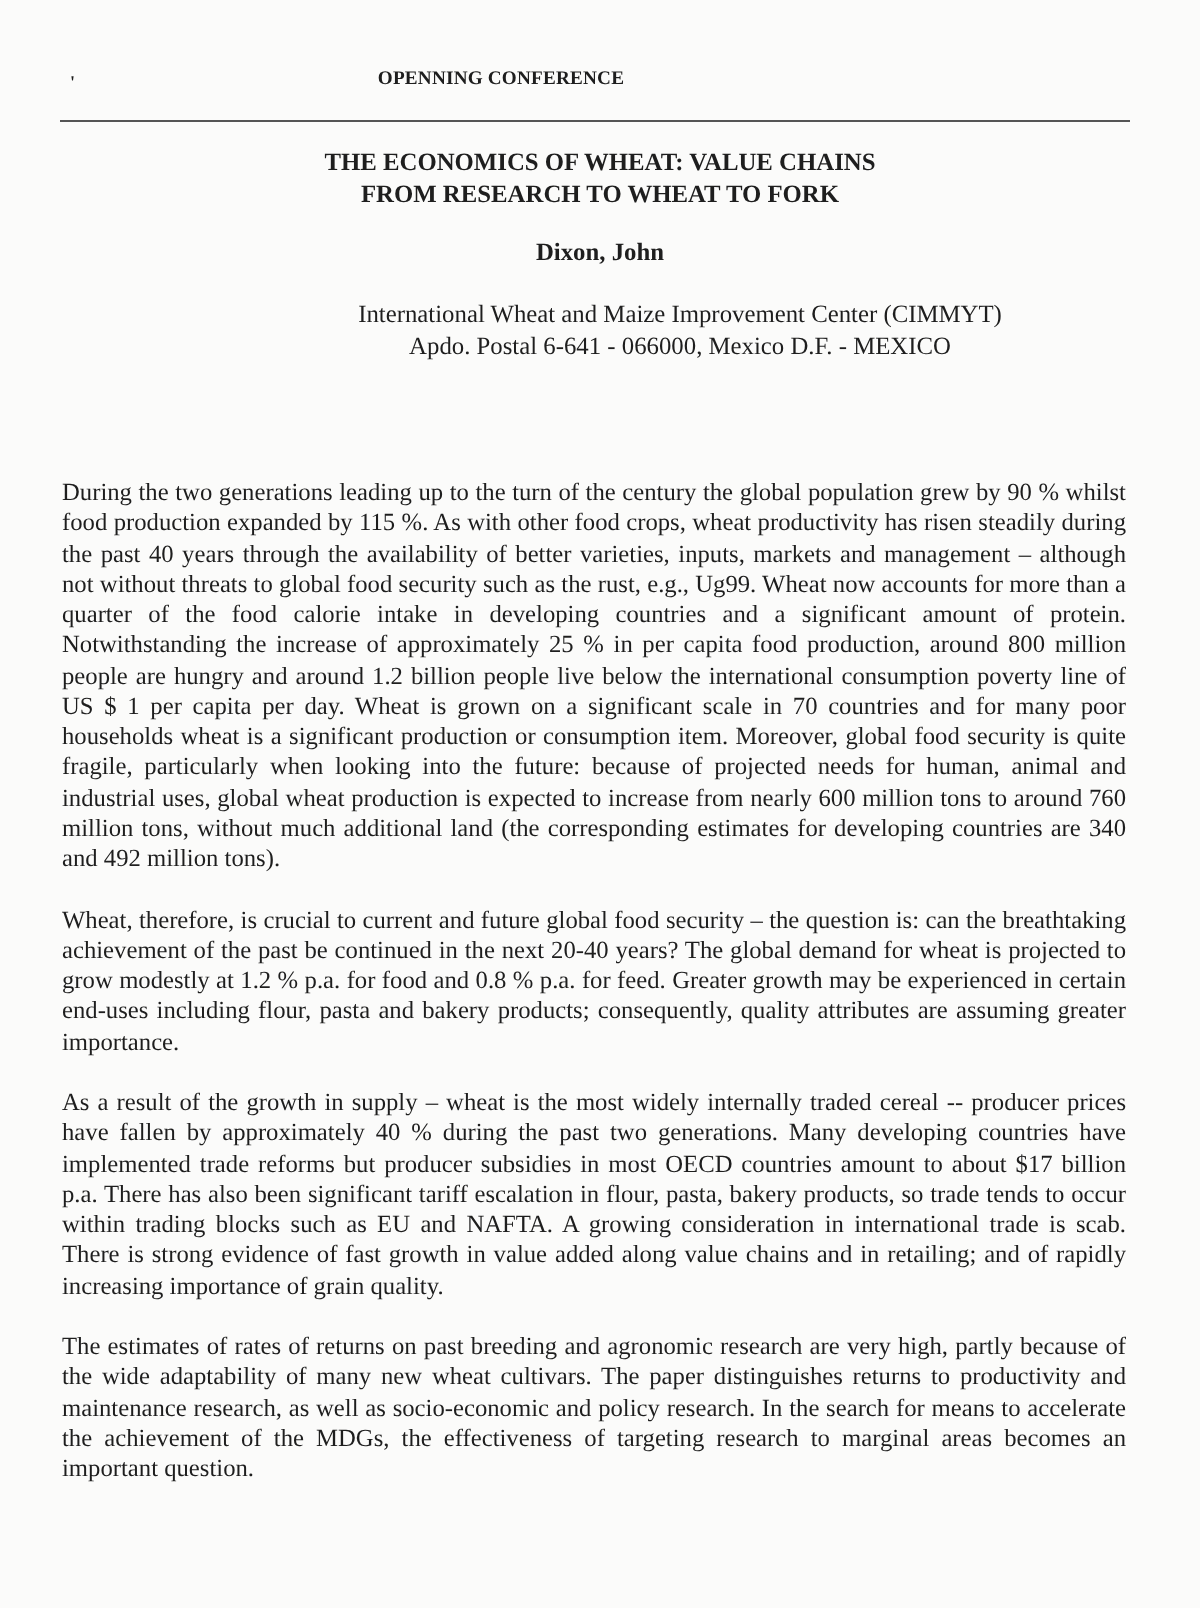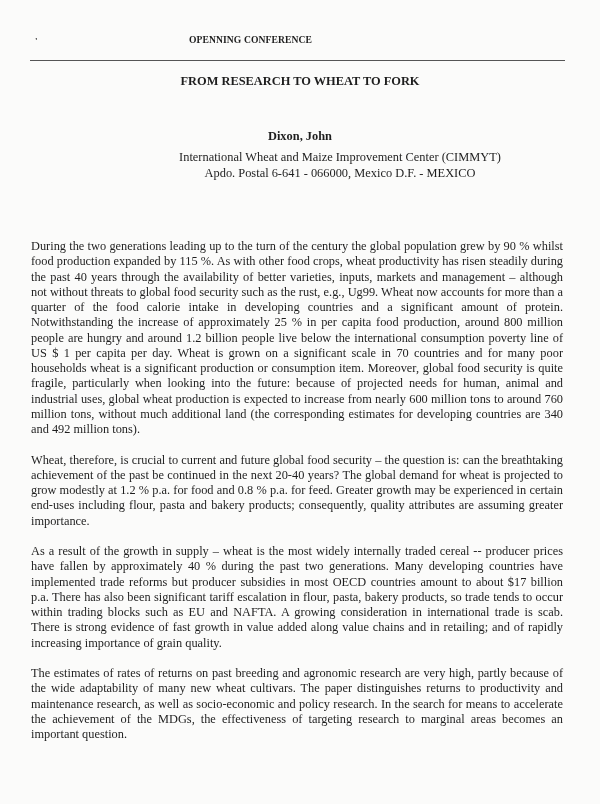--- a/index.html
+++ b/index.html
@@ -20,21 +20,21 @@
   }
   .header-rule {
     position: absolute; left: 30px; width: 535px; top: 60px;
     height: 0; border-top: 1.3px solid #555;
   }
   .title {
     position: absolute; left: 0; width: 600px; top: 73px;
     text-align: center; font-weight: bold; font-size: 12.4px; line-height: 16px;
   }
   .author {
-    position: absolute; left: 0; width: 600px; top: 128px;
+    position: absolute; left: 0; width: 600px; top: 118px;
     text-align: center; font-weight: bold; font-size: 12.4px; line-height: 16px;
   }
   .affiliation {
     position: absolute; left: 0; width: 600px; top: 149px;
     text-align: center; font-size: 12.4px; line-height: 16.3px; margin-left: 40px;
   }
   .body-text {
     position: absolute; left: 31px; width: 532px; top: 239px;
     font-size: 12.35px; line-height: 15.25px;
     text-align: justify;
@@ -42,20 +42,21 @@
   .body-text p { margin: 0 0 15.3px 0; font-family: Liberation Serif, serif; }
 </style>
 </head>
 <body>
 
 <div class="page-mark">'</div>
 <div class="running-header">OPENNING CONFERENCE</div>
 <div class="header-rule"></div>
 
 <div class="title">
+  <div>THE ECONOMICS OF WHEAT: VALUE CHAINS</div>
   <div>FROM RESEARCH TO WHEAT TO FORK</div>
 </div>
 
 <div class="author">Dixon, John</div>
 
 <div class="affiliation">
   <div>International Wheat and Maize Improvement Center (CIMMYT)</div>
   <div>Apdo. Postal 6-641 - 066000, Mexico D.F. - MEXICO</div>
 </div>
 

